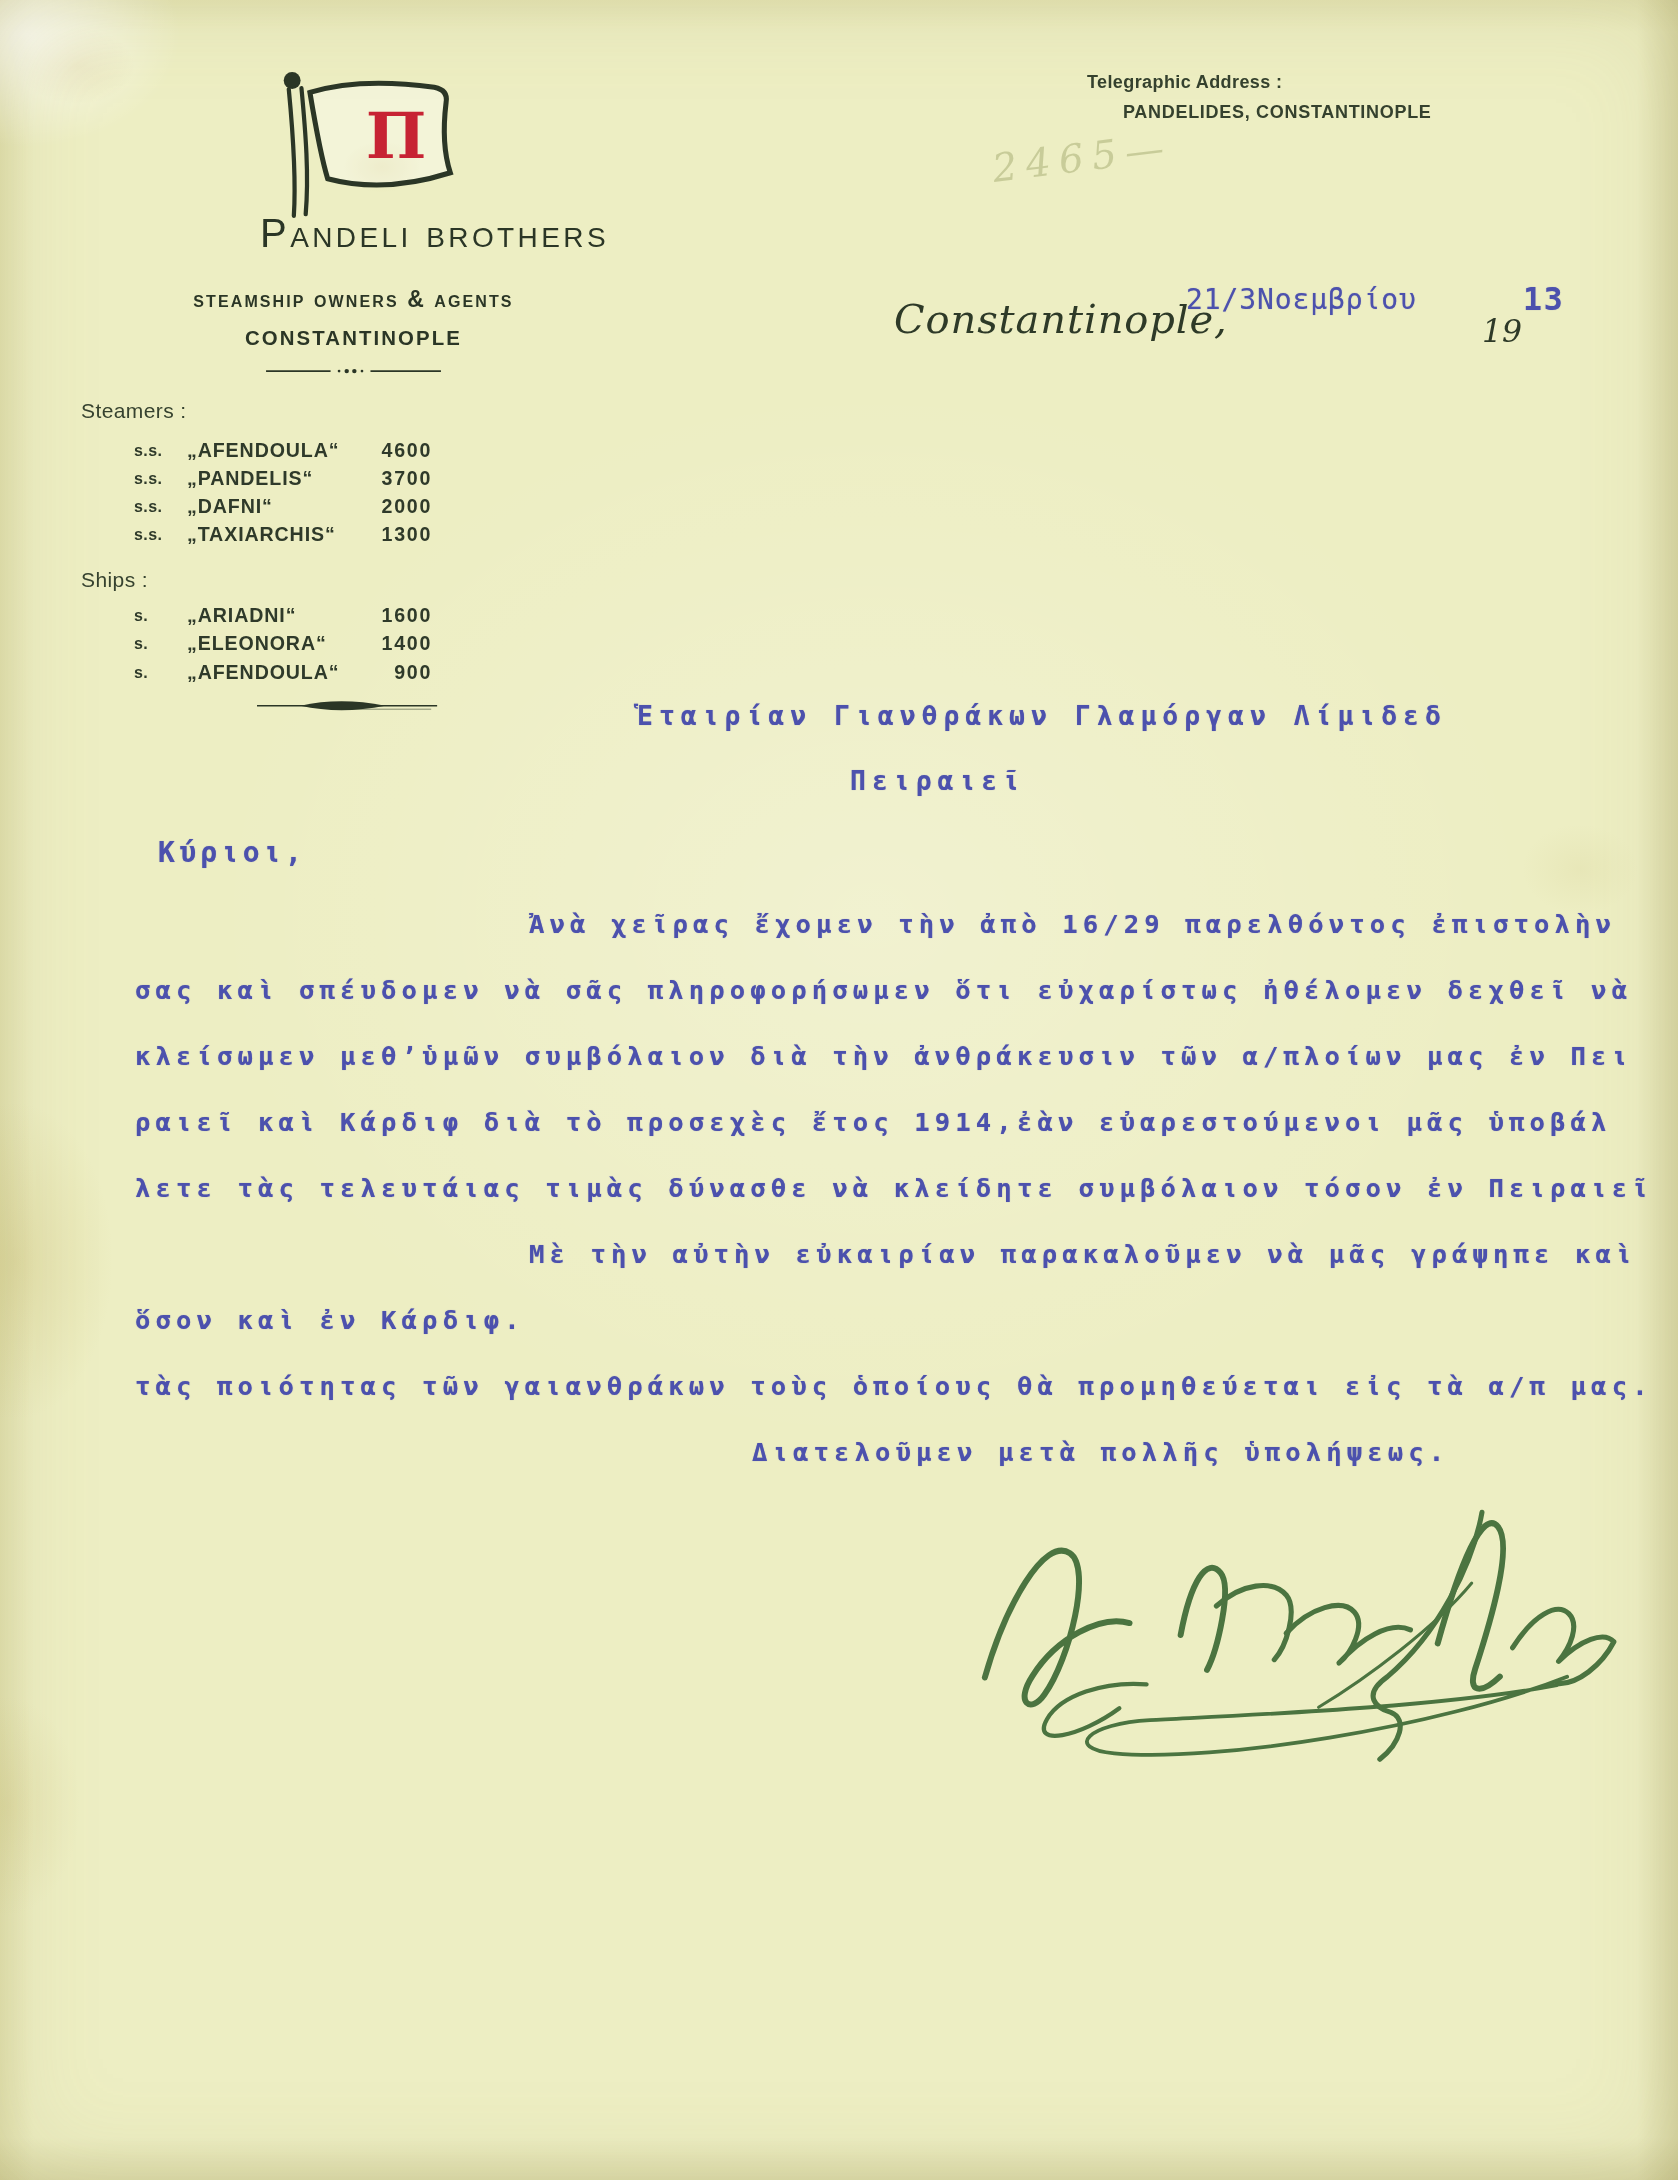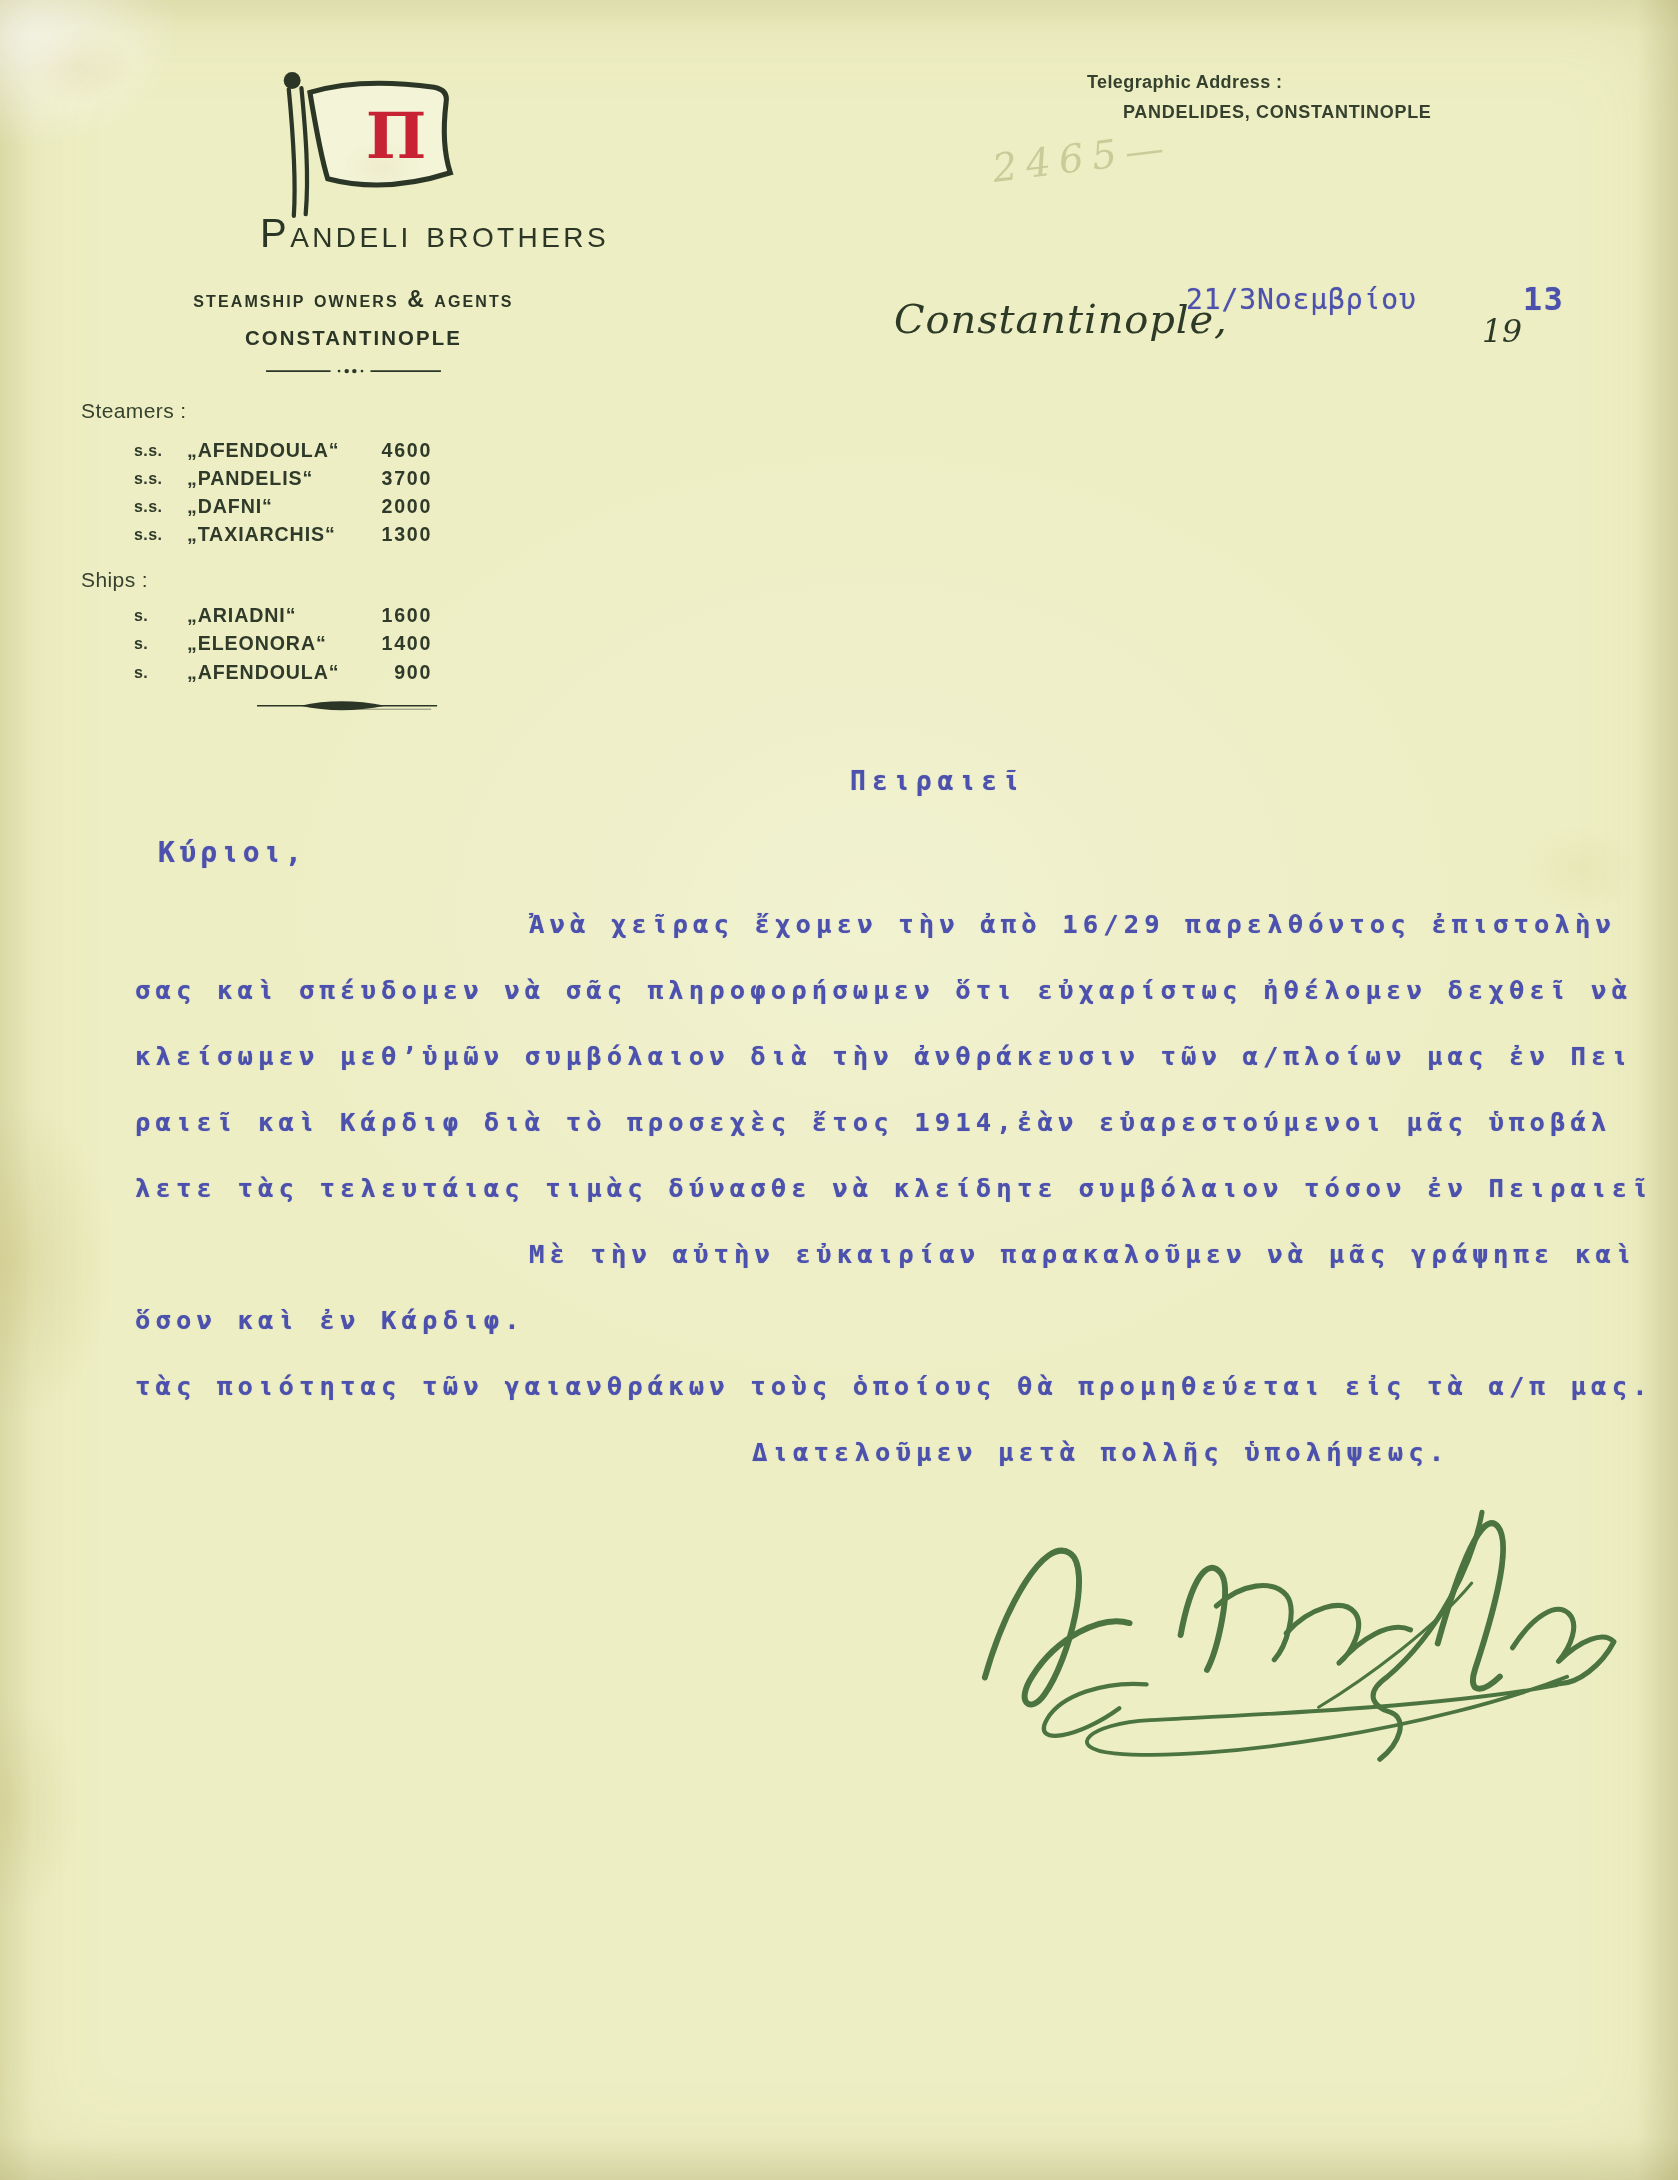--- a/index.html
+++ b/index.html
@@ -171,20 +171,21 @@
       <path d="M52,8 C84,1 116,1 152,8 C116,15 84,15 52,8 Z" fill="#2b3626"></path>
       <path d="M100,12 H206" stroke="#2b3626" stroke-width="0.9" fill="none" opacity="0.7"></path>
     </svg>
   </div>
 
   <div class="date-place">Constantinople,</div>
   <div class="date-typed typed">21/3Νοεμβρίου</div>
   <div class="date-year-prefix">19</div>
   <div class="date-typed-year typed">13</div>
 
+  <div class="addr1 typed">Ἑταιρίαν Γιανθράκων Γλαμόργαν Λίμιδεδ</div>
   <div class="addr2 typed">Πειραιεῖ</div>
 
   <div class="salutation typed">Κύριοι,</div>
 
   <div class="body-block">
     <div class="body-line typed indent">Ἀνὰ χεῖρας ἔχομεν τὴν ἀπὸ 16/29 παρελθόντος ἐπιστολὴν</div>
     <div class="body-line typed">σας καὶ σπέυδομεν νὰ σᾶς πληροφορήσωμεν ὅτι εὐχαρίστως ἠθέλομεν δεχθεῖ νὰ</div>
     <div class="body-line typed">κλείσωμεν μεθ’ὑμῶν συμβόλαιον διὰ τὴν ἀνθράκευσιν τῶν α/πλοίων μας ἐν Πει</div>
     <div class="body-line typed">ραιεῖ καὶ Κάρδιφ διὰ τὸ προσεχὲς ἔτος 1914,ἐὰν εὐαρεστούμενοι μᾶς ὑποβάλ</div>
     <div class="body-line typed">λετε τὰς τελευτάιας τιμὰς δύνασθε νὰ κλείδητε συμβόλαιον τόσον ἐν Πειραιεῖ</div>

